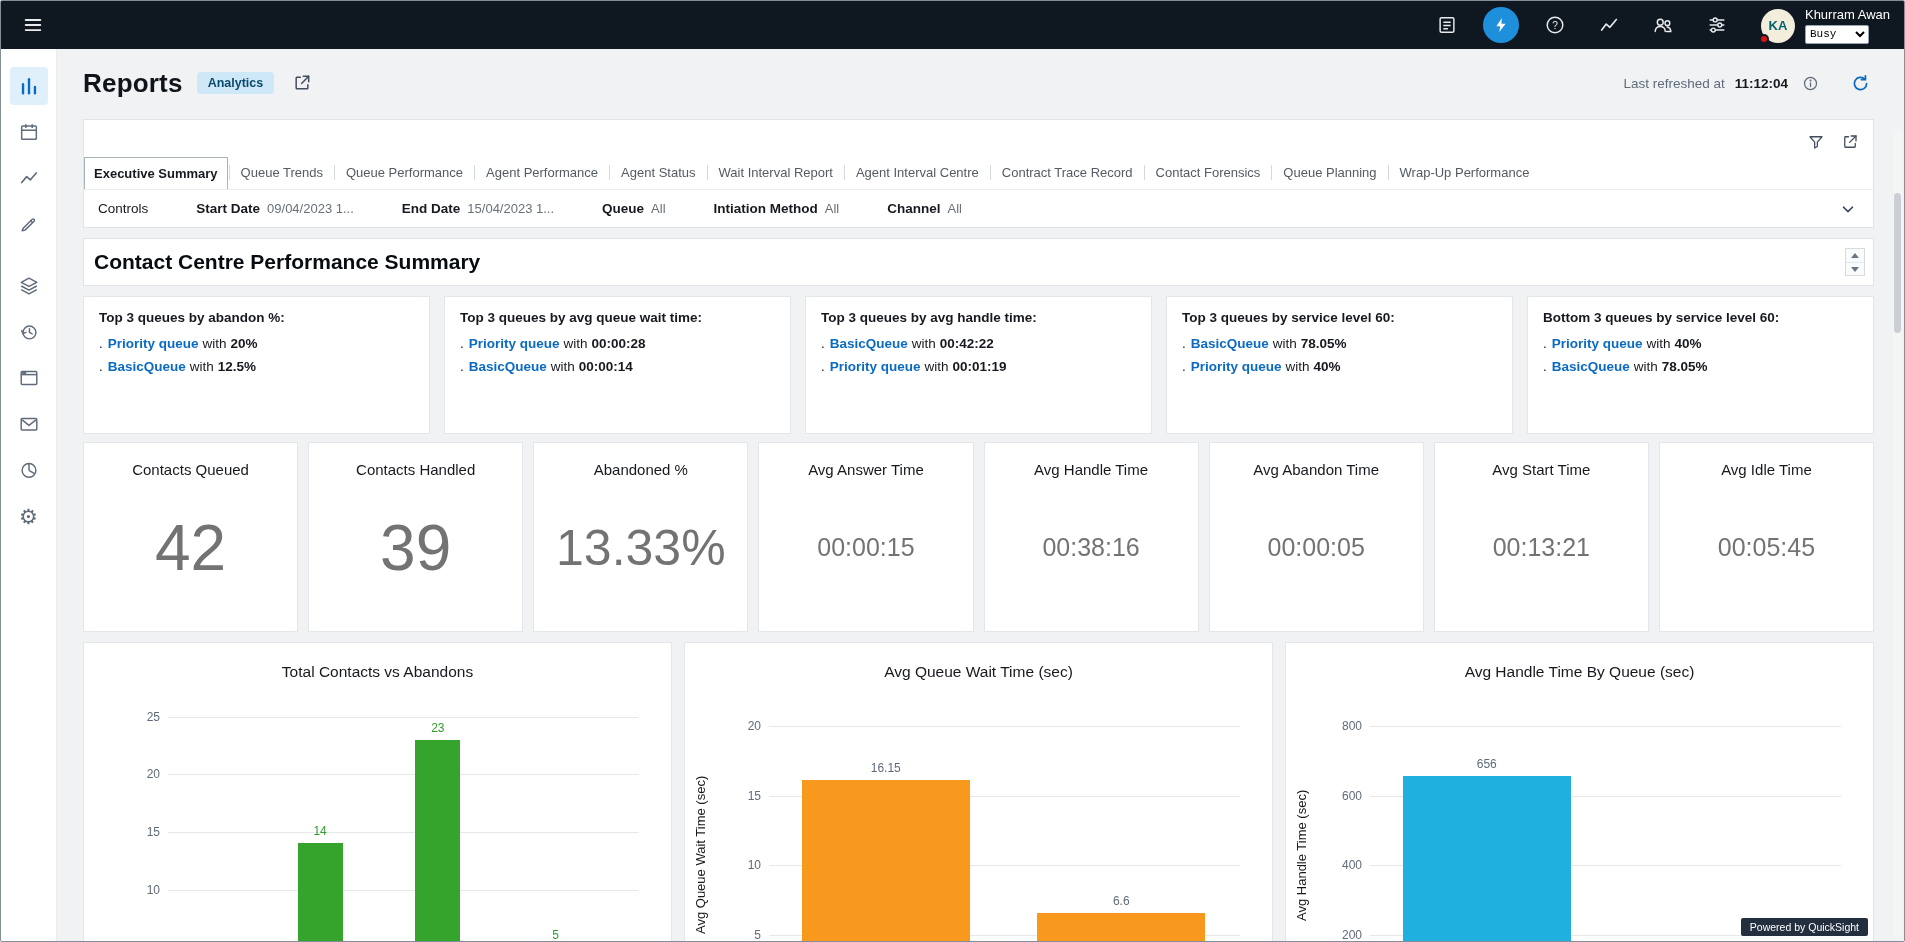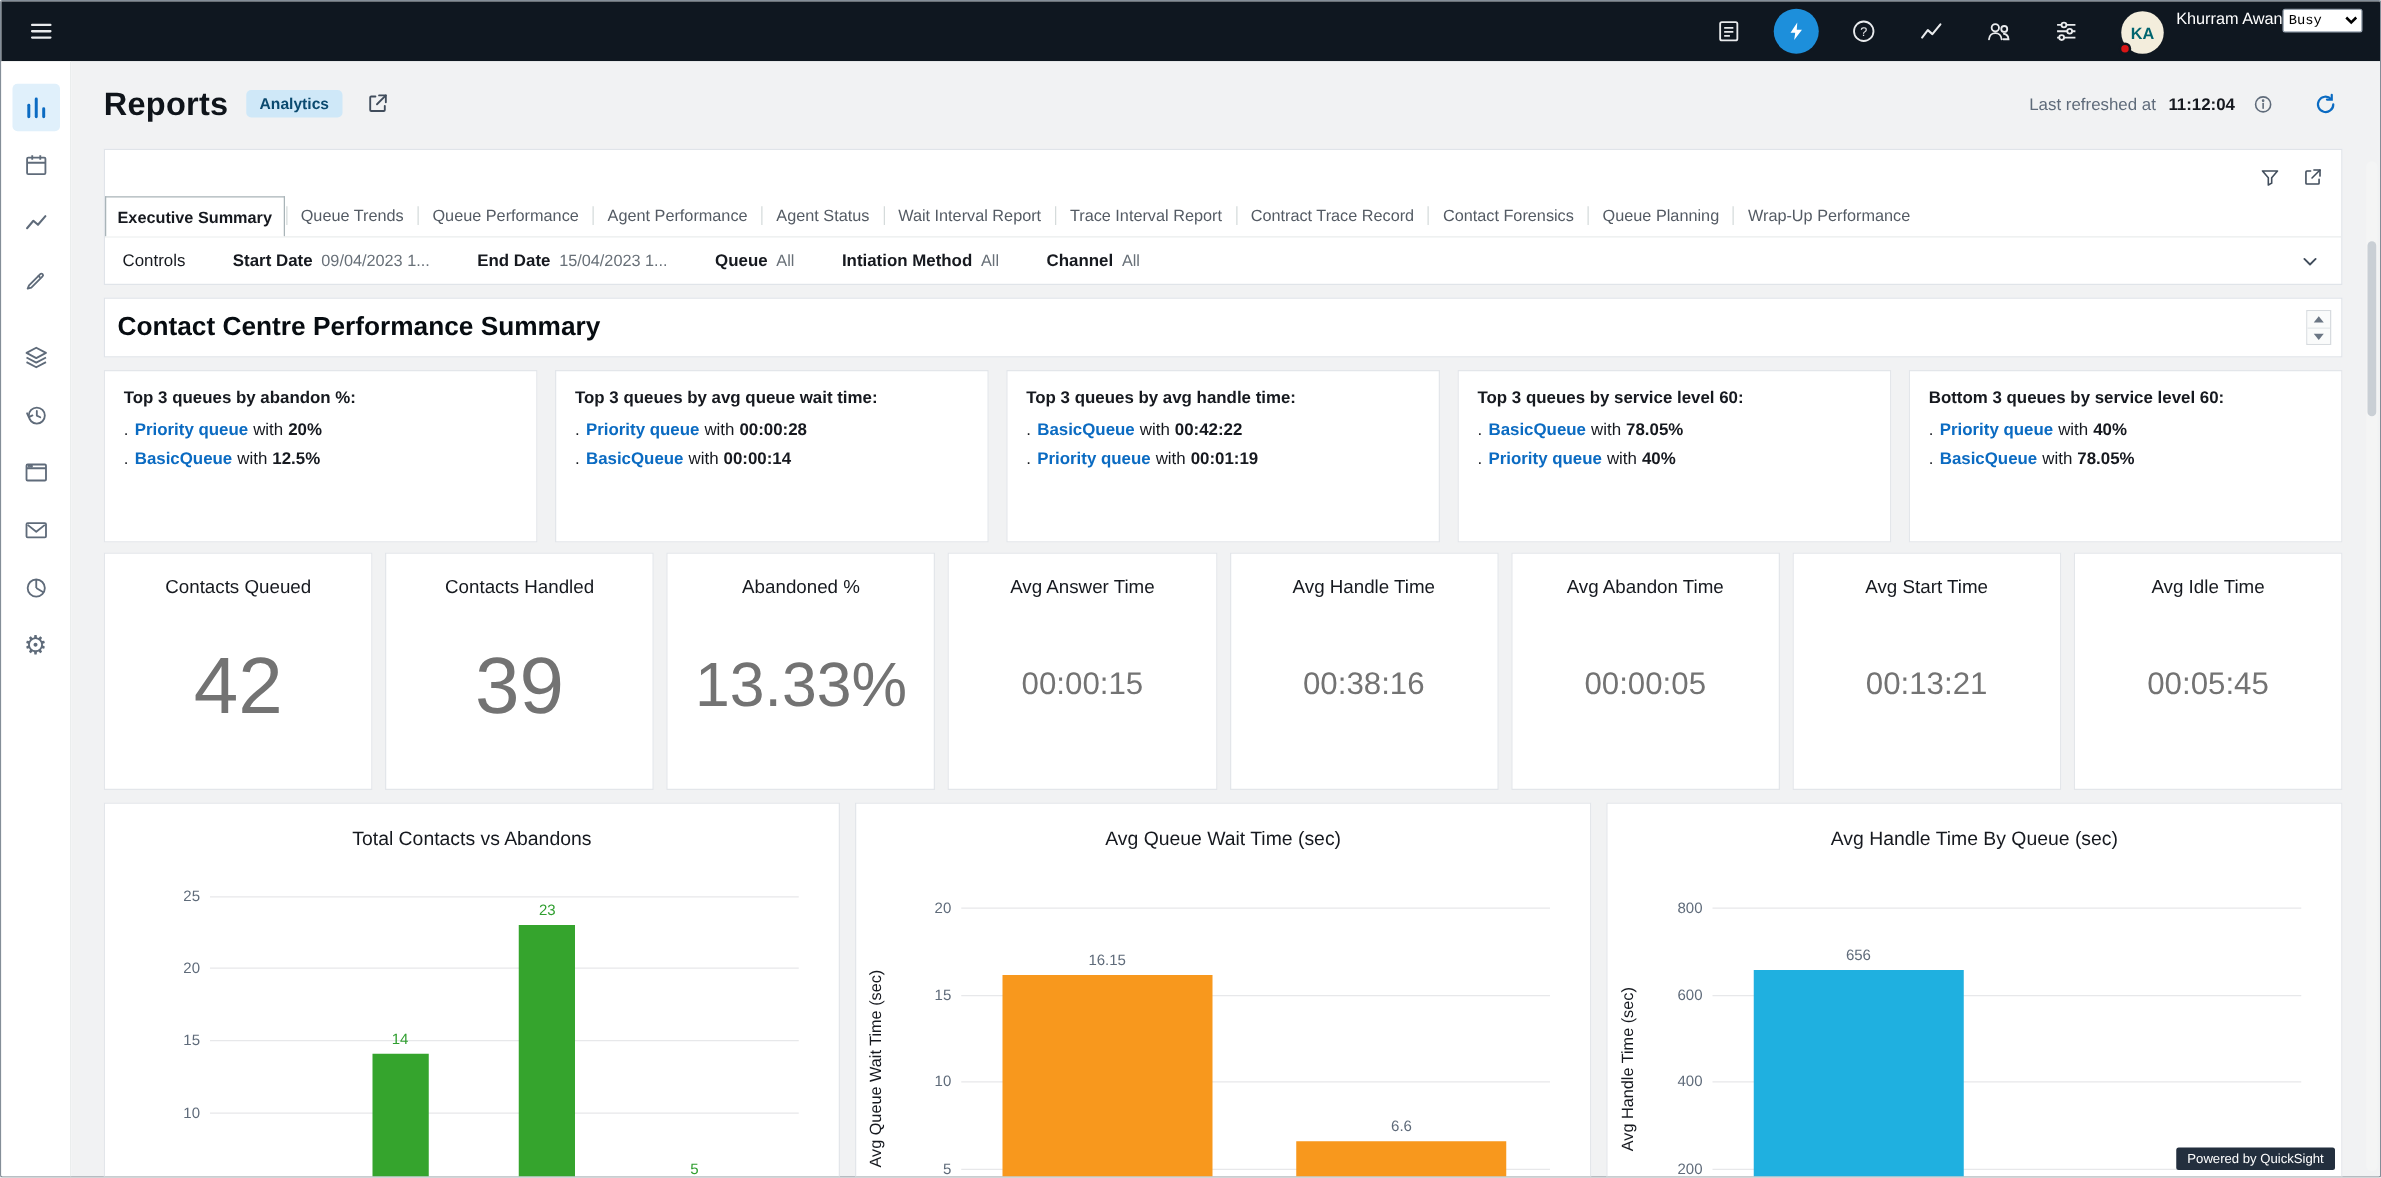--- a/index.html
+++ b/index.html
@@ -9,21 +9,21 @@
 
   
   .topbar { height: 48px; background: #0f1720; display: flex; align-items: center; justify-content: space-between; padding: 0 14px 0 14px; }
   .icon-btn { background: transparent; border: none; width: 36px; height: 36px; display: grid; place-items: center; cursor: pointer; border-radius: 4px; }
   .icon-btn svg { display: block; }
   .topbar-right { display: flex; align-items: center; gap: 18px; }
   .round-blue { width: 36px; height: 36px; border-radius: 50%; background: #1d8fdb; display: grid; place-items: center; border: none; cursor: pointer; }
   .user-block { display: flex; align-items: flex-start; gap: 10px; margin-left: 8px; }
   .avatar { position: relative; width: 34px; height: 34px; border-radius: 50%; background: #f3eddc; color: #00656f; font-weight: 700; font-size: 13px; display: grid; place-items: center; cursor: pointer; margin-top: 2px; }
   .status-dot { position: absolute; left: -2px; bottom: -1px; width: 10px; height: 10px; border-radius: 50%; background: #d91515; border: 2px solid #0f1720; }
-  .user-meta { display: flex; flex-direction: row; align-items: flex-start; }
+  .user-meta { display: flex; flex-direction: column; align-items: flex-start; }
   .user-name { color: #ffffff; font-size: 13px; margin-bottom: 3px; }
   .status-select { width: 64px; height: 19px; font-size: 11px; font-family: Liberation Mono, monospace; border-radius: 2px; border: 1px solid #9aa5b1; background: #fff; color: #000; }
 
   
   .shell { display: flex; height: 894px; }
   .sidebar { width: 56px; background: #ffffff; border-right: 1px solid #eaeded; display: flex; flex-direction: column; align-items: center; padding-top: 18px; flex: none; }
   .side-btn { width: 38px; height: 38px; border: none; background: transparent; border-radius: 4px; display: grid; place-items: center; cursor: pointer; margin-bottom: 8px; }
   .side-btn.active { background: #e0f0fb; }
   .side-btn.gap-lg { margin-top: 16px; }
   .gear-glyph { font-size: 21px; color: #5f6b7a; line-height: 1; }
@@ -39,21 +39,21 @@
   .refreshed-time { font-size: 13.5px; font-weight: 700; color: #16191f; }
   .gap-left { margin-left: 14px; }
 
   
   .report-panel { background: #fff; border: 1px solid #e0e4e9; position: relative; }
   .panel-tools { position: absolute; top: 9px; right: 10px; display: flex; gap: 8px; }
   .tabs-row { display: flex; align-items: flex-end; padding: 36px 0 0 0; border-bottom: 1px solid #eaeded; overflow: hidden; }
   .tab { font-family: "Liberation Sans", sans-serif; font-size: 13px; color: #545b64; background: transparent; border: 1px solid transparent; padding: 8px 9px; cursor: pointer; white-space: nowrap; }
   .tab.active { color: #16191f; font-weight: 700; background: #fff; border: 1px solid #a9b4b8; border-bottom-color: #fff; margin-bottom: -1px; }
   .tab-sep { width: 1px; height: 15px; background: #d5dbdb; margin: 0 1px 9px 1px; align-self: flex-end; }
-  .controls-row { display: flex; align-items: center; padding: 11px 14px; gap: 38px; position: relative; }
+  .controls-row { display: flex; align-items: center; padding: 11px 14px; gap: 48px; position: relative; }
   .controls-label { font-size: 13.5px; color: #16191f; }
   .filter-item { display: flex; align-items: baseline; gap: 7px; }
   .f-label { font-size: 13.5px; font-weight: 700; color: #16191f; }
   .f-value { font-size: 13px; color: #687078; }
   .controls-chevron { position: absolute; right: 12px; top: 50%; transform: translateY(-50%); background: none; border: none; cursor: pointer; display: grid; place-items: center; width: 26px; height: 26px; }
 
   
   .summary-header { margin-top: 10px; background: #fff; border: 1px solid #e0e4e9; height: 48px; display: flex; align-items: center; justify-content: space-between; padding: 0 8px 0 10px; }
   .summary-title { font-size: 21px; font-weight: 700; color: #070c11; }
   .spinner { display: flex; flex-direction: column; border: 1px solid #d7dbdf; }
@@ -292,21 +292,21 @@
           <button class="tab">Queue Trends</button>
           <span class="tab-sep"></span>
           <button class="tab">Queue Performance</button>
           <span class="tab-sep"></span>
           <button class="tab">Agent Performance</button>
           <span class="tab-sep"></span>
           <button class="tab">Agent Status</button>
           <span class="tab-sep"></span>
           <button class="tab">Wait Interval Report</button>
           <span class="tab-sep"></span>
-          <button class="tab">Trace Interval Report</button>
+          <button class="tab">Agent Interval Centre</button>
           <span class="tab-sep"></span>
           <button class="tab">Contract Trace Record</button>
           <span class="tab-sep"></span>
           <button class="tab">Contact Forensics</button>
           <span class="tab-sep"></span>
           <button class="tab">Queue Planning</button>
           <span class="tab-sep"></span>
           <button class="tab">Wrap-Up Performance</button>
         </div>
 

